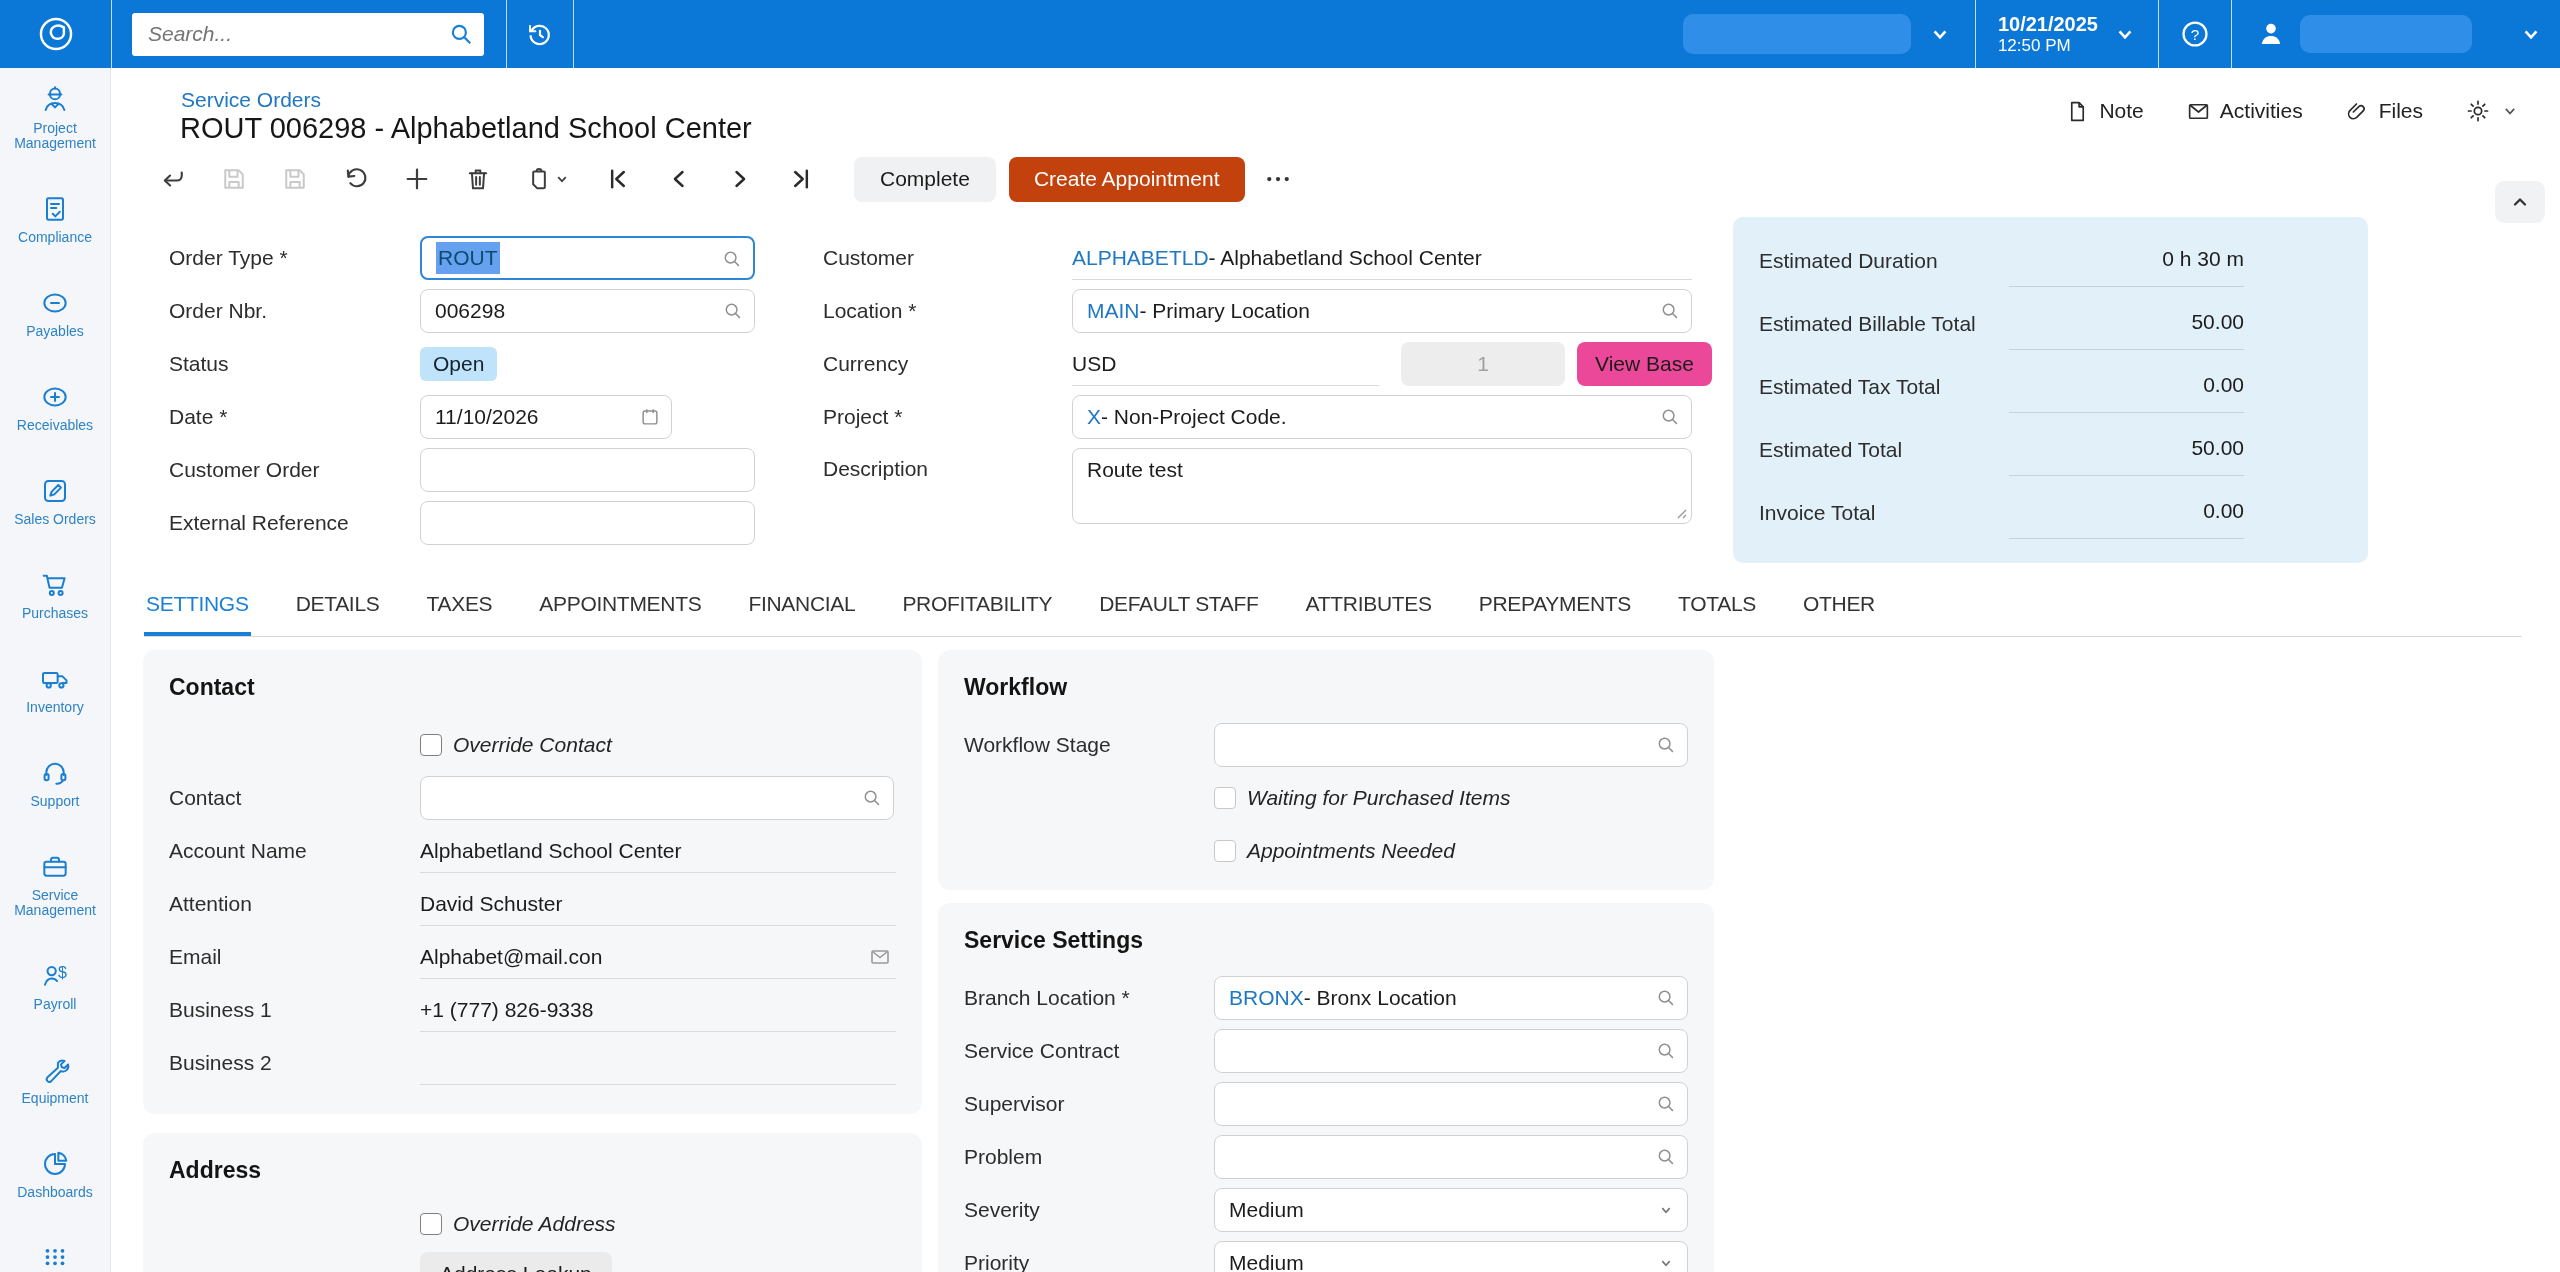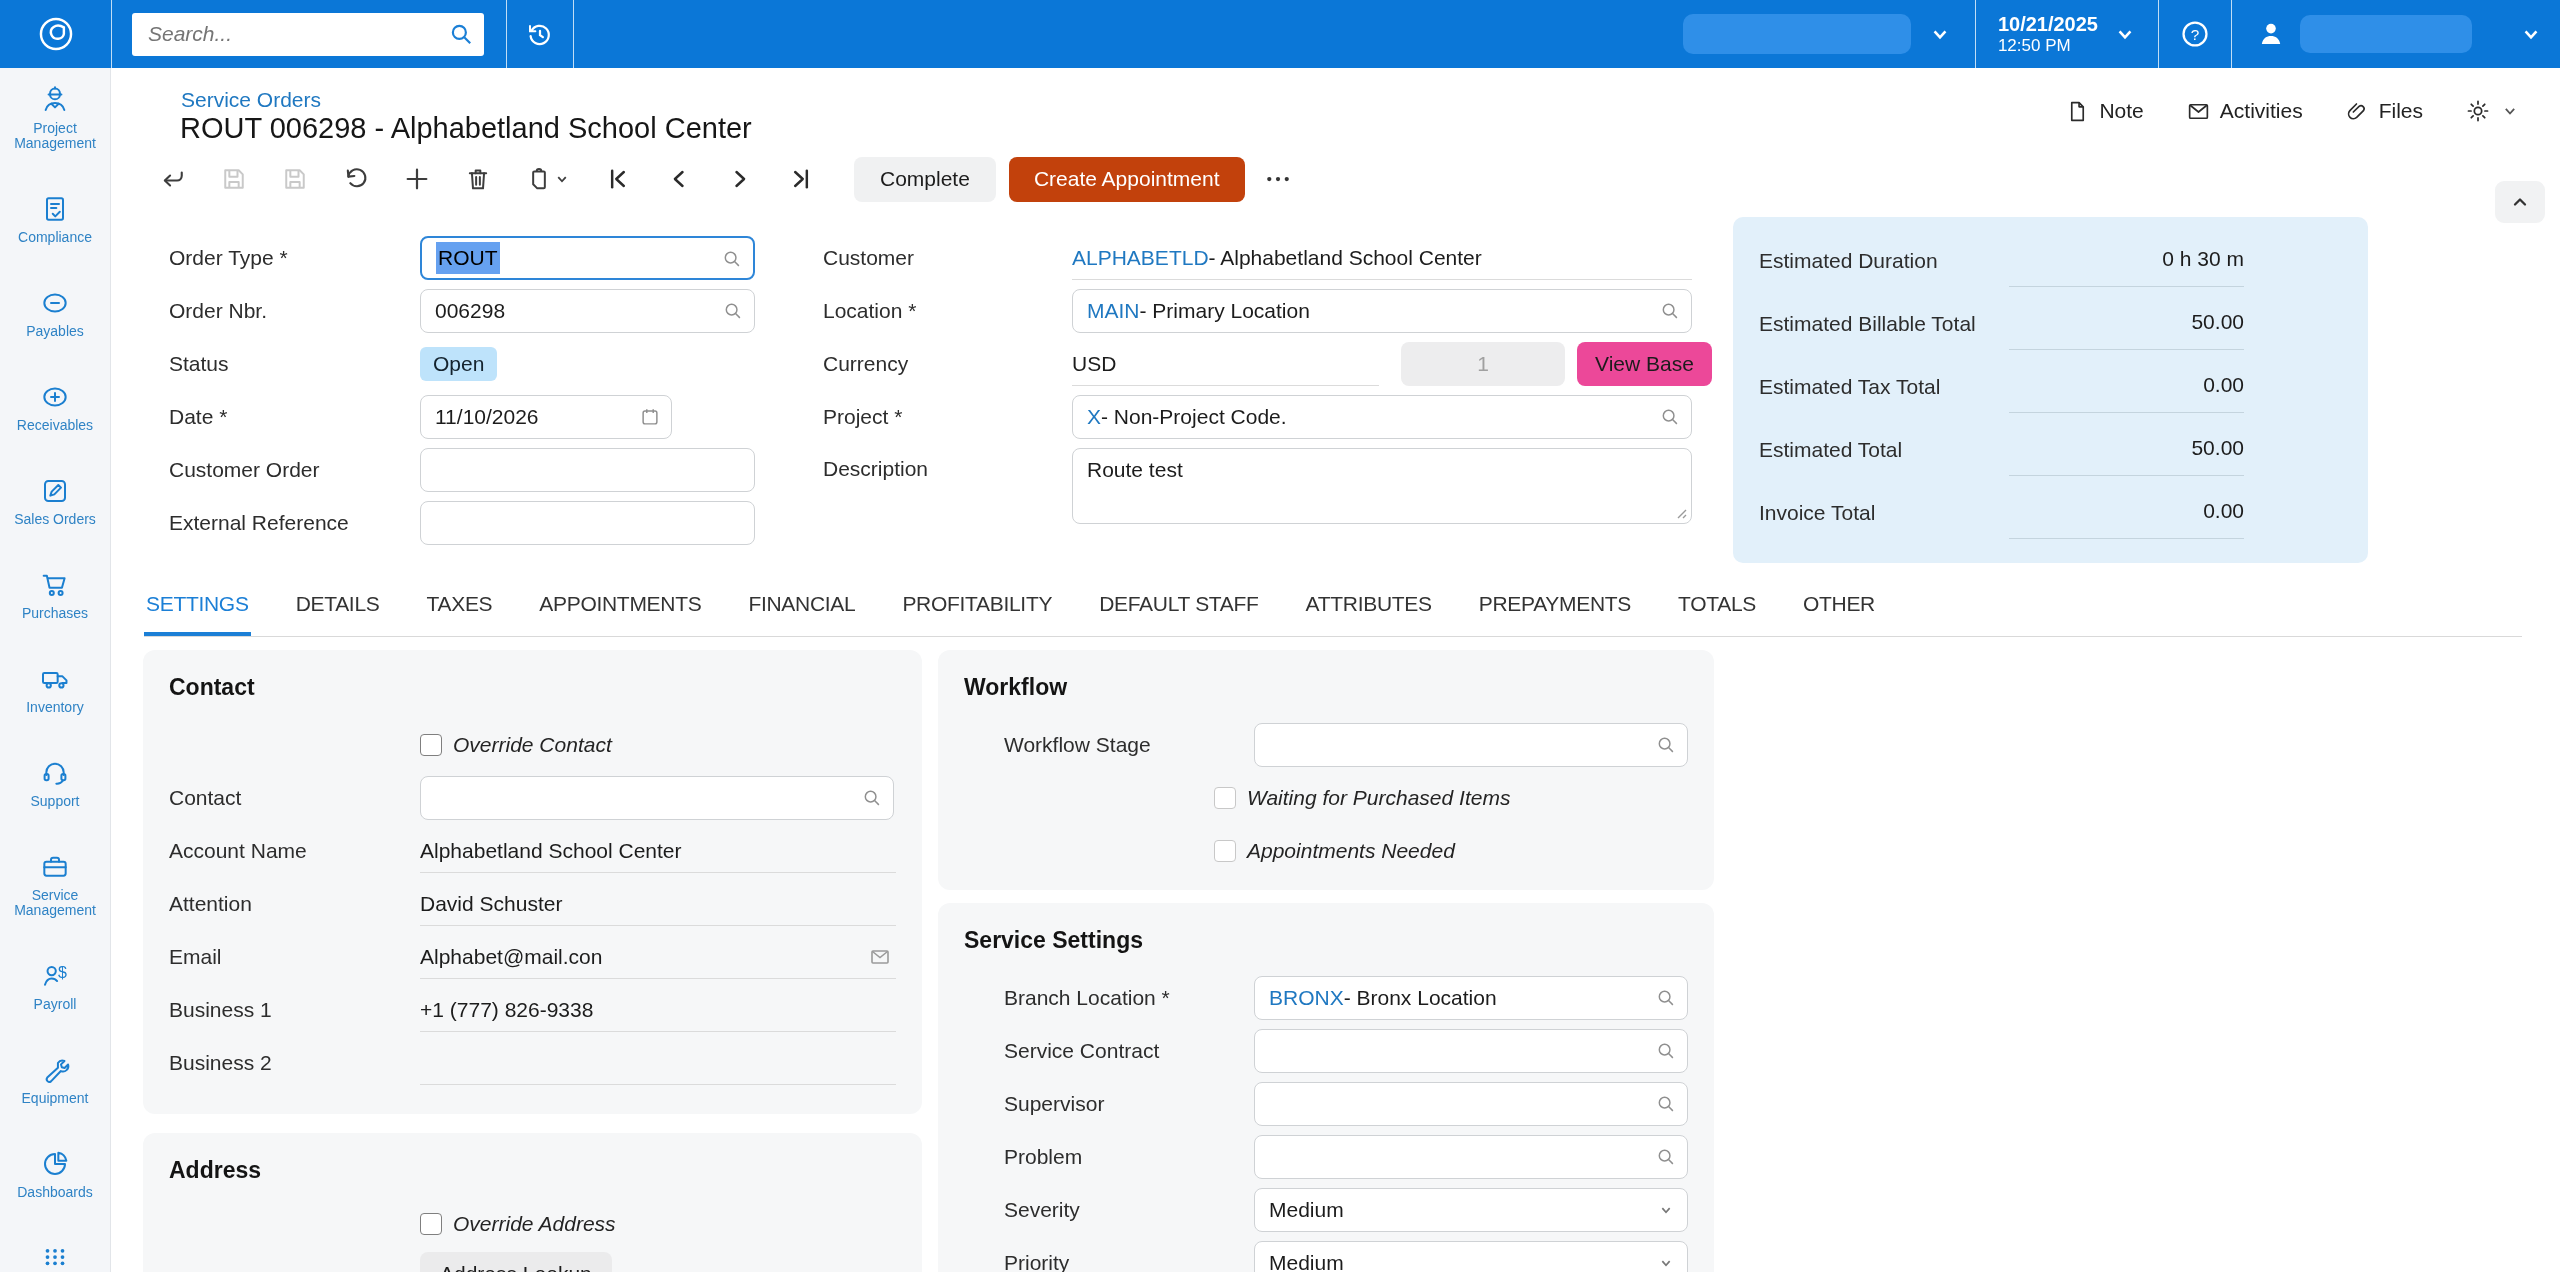--- a/index.html
+++ b/index.html
@@ -46,21 +46,21 @@
   .frow-top{align-items:flex-start;height:auto;}
   .fcol1{position:absolute;left:58px;top:168px;width:600px;}
   .fcol1 .flabel{width:251px;}
   .fcol2{position:absolute;left:712px;top:168px;width:890px;}
   .fcol2 .flabel{width:249px;}
   .fieldbox{position:relative;height:44px;background:#fff;border:1px solid #cfd2d5;border-radius:8px;display:flex;align-items:center;padding:0 42px 0 14px;box-sizing:border-box;font-size:21px;color:#1c1c1c;}
   .fieldbox .fi{position:absolute;right:10px;top:10px;}
   .fieldbox.noicon{padding-right:14px;}
   .fieldbox.focused{border:2px solid #2e86d8;}
   .w335{width:335px;} .w252{width:252px;} .w620{width:620px;} .w474{width:474px;} .w493{width:493px;}
-  .selval{background:#66a1f0;color:#000000;padding:4px 2px;}
+  .selval{background:#66a1f0;color:#0c4a6e;padding:4px 2px;}
   .code{color:#1f78c1;}
   .ro-field{height:44px;border-bottom:1px solid #dbdbdb;display:flex;align-items:center;font-size:21px;color:#1c1c1c;box-sizing:border-box;}
   .badge{background:#bee3fb;border-radius:6px;padding:5px 13px;font-size:21px;color:#14232e;}
   .dis-box{width:164px;height:44px;background:#ededee;border-radius:8px;margin-left:22px;display:flex;align-items:center;justify-content:center;font-size:21px;color:#a0a0a0;}
   .inline-btn{height:44px;background:#ec4899;border-radius:8px;margin-left:12px;padding:0 18px;display:inline-flex;align-items:center;font-size:21px;color:#1c1c1c;cursor:pointer;}
   .textareabox{position:relative;width:620px;height:76px;border:1px solid #cfd2d5;border-radius:8px;background:#fff;box-sizing:border-box;padding:9px 14px;font-size:21px;color:#1c1c1c;}
   .resize-corner{position:absolute;right:4px;bottom:4px;}
   
   .summary{position:absolute;left:1622px;top:149px;width:635px;height:346px;background:#e2f0fa;border-radius:10px;box-sizing:border-box;padding:30px 0 0 26px;}
   .srow{display:flex;align-items:flex-start;height:63px;}
@@ -68,21 +68,21 @@
   .sval{width:235px;margin-right:124px;text-align:right;font-size:21px;color:#1c1c1c;border-bottom:1px solid #c4d4de;padding-bottom:15px;}
   
   .tabs{position:absolute;left:33px;top:524px;width:2378px;display:flex;gap:43px;border-bottom:1px solid #d9d9d9;}
   .tab{font-size:21px;color:#333;padding:0 2px 13px 2px;cursor:pointer;white-space:nowrap;letter-spacing:-0.3px;}
   .tab.active{color:#1b7fd6;border-bottom:4px solid #1b7fd6;padding-bottom:16px;}
   
   .card{position:absolute;background:#f6f7f8;border-radius:12px;box-sizing:border-box;padding:24px 26px;}
   .card-title{font-size:23px;font-weight:700;color:#141414;margin-bottom:22px;}
   .crow{display:flex;align-items:center;min-height:44px;margin-bottom:9px;}
   .crow .flabel{width:251px;}
-  .crow2 .flabel{width:250px;margin-left:40px;}
+  .crow2 .flabel{width:250px;}
   .ckrow{display:flex;align-items:center;margin:0 0 9px 251px;height:44px;gap:11px;font-style:italic;}
   .ckrow2{margin-left:250px;}
   .checkbox{width:22px;height:22px;border:1.6px solid #7f7f7f;border-radius:4px;background:#fff;box-sizing:border-box;flex:0 0 22px;cursor:pointer;}
   .checkbox.dis{border-color:#c8c8c8;}
   .cklabel{font-size:21px;color:#242424;}
   .ro-flex{flex:1;justify-content:space-between;padding-right:4px;}
   .card-contact{left:32px;top:582px;width:779px;height:464px;}
   .card-address{left:32px;top:1065px;width:779px;height:240px;}
   .card-workflow{left:827px;top:582px;width:776px;height:240px;}
   .card-service{left:827px;top:835px;width:776px;height:460px;}

